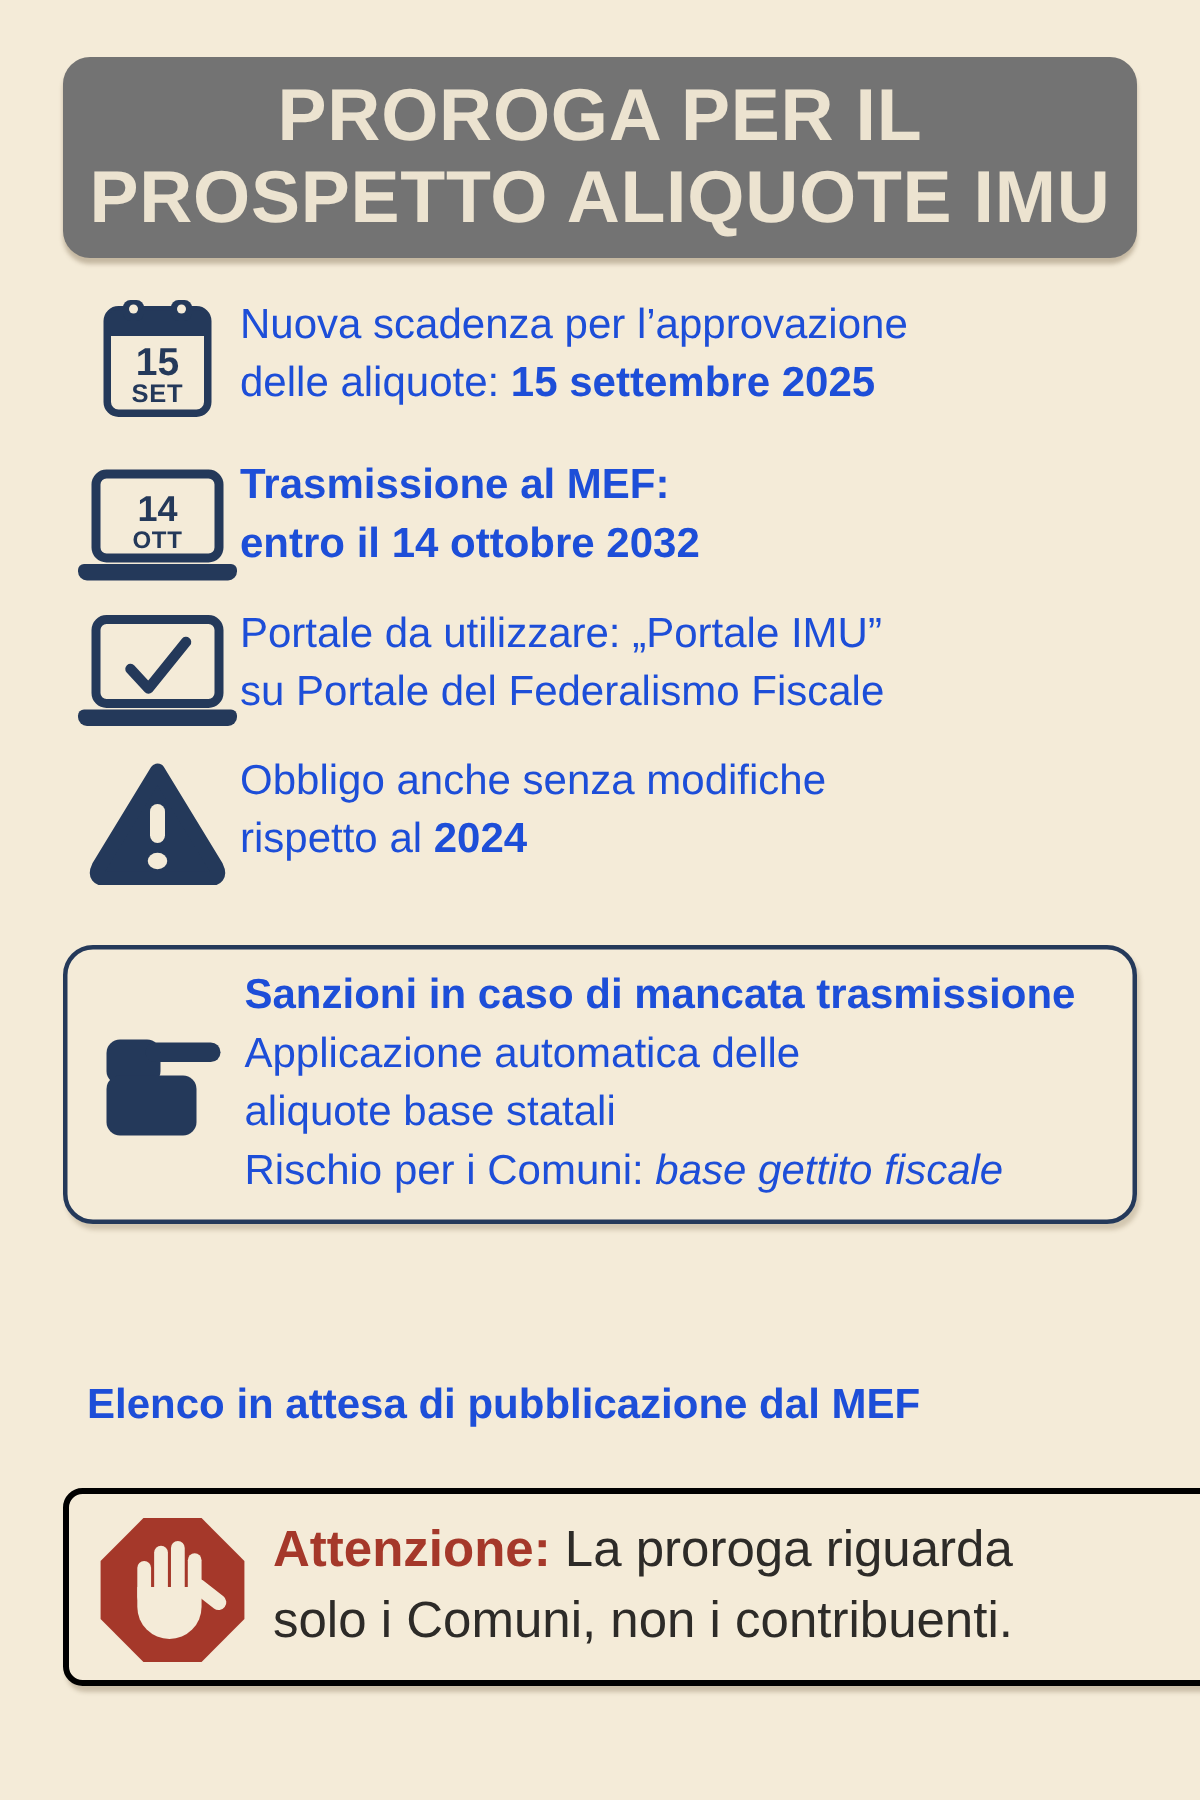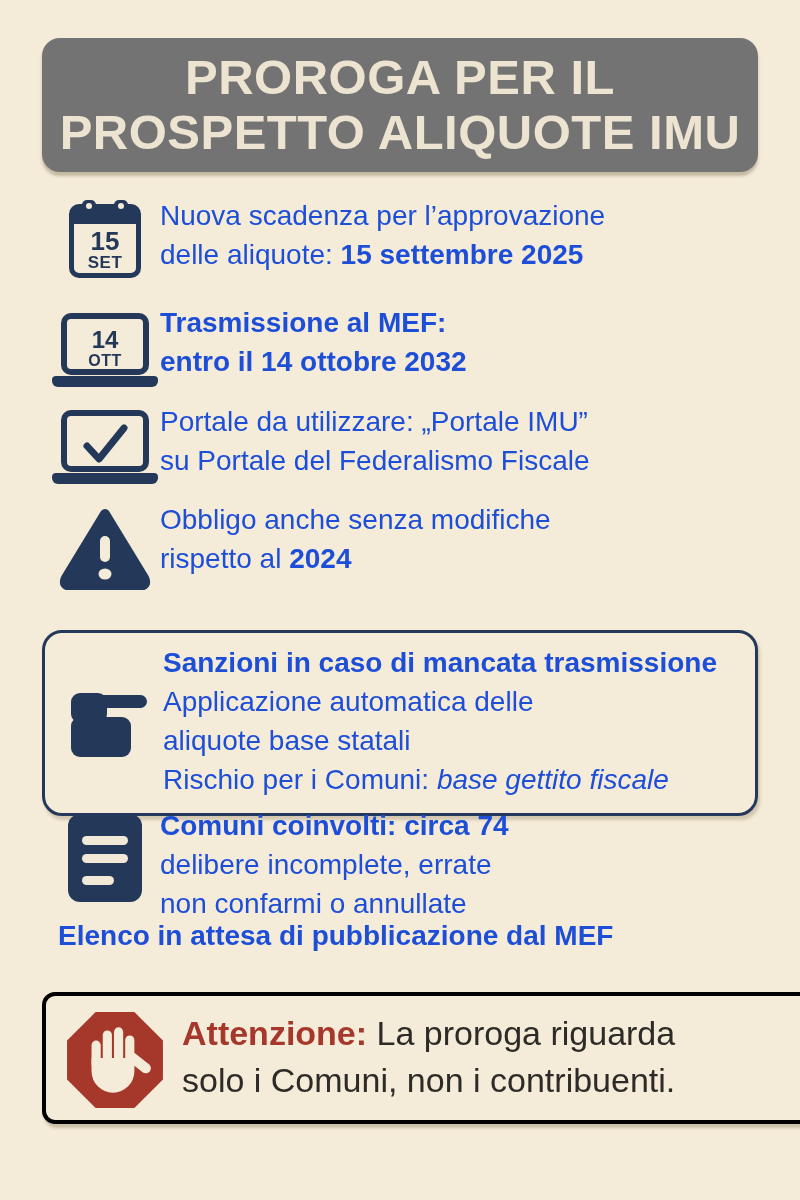--- a/index.html
+++ b/index.html
@@ -160,34 +160,20 @@
       </div>
     </div>
     <div class="txt">
       <div class="b">Sanzioni in caso di mancata trasmissione</div>
       <div>Applicazione automatica delle</div>
       <div>aliquote base statali</div>
       <div><span>Rischio per i Comuni: </span><span class="i">base gettito fiscale</span></div>
     </div>
   </div>
 
-  <div class="row" style="top:806px;">
-    <div class="icon-col">
-      <div class="doc">
-        <div class="l1"></div>
-        <div class="l2"></div>
-        <div class="l3"></div>
-      </div>
-    </div>
-    <div class="txt">
-      <div class="b">Comuni coinvolti: circa 74</div>
-      <div>delibere incomplete, errate</div>
-      <div>non confarmi o annullate</div>
-    </div>
-  </div>
 
   <div class="footnote">Elenco in attesa di pubblicazione dal MEF</div>
 
   <div class="attention">
     <div class="icon-wrap">
       <svg width="102" height="102" viewBox="0 0 100 100">
         <polygon points="31,3 69,3 97,31 97,69 69,97 31,97 3,69 3,31" fill="#a5382a"></polygon>
         <g fill="#f4ebd8">
           <rect x="27" y="31" width="9" height="28" rx="4.5"></rect>
           <rect x="38" y="21" width="9" height="38" rx="4.5"></rect>

